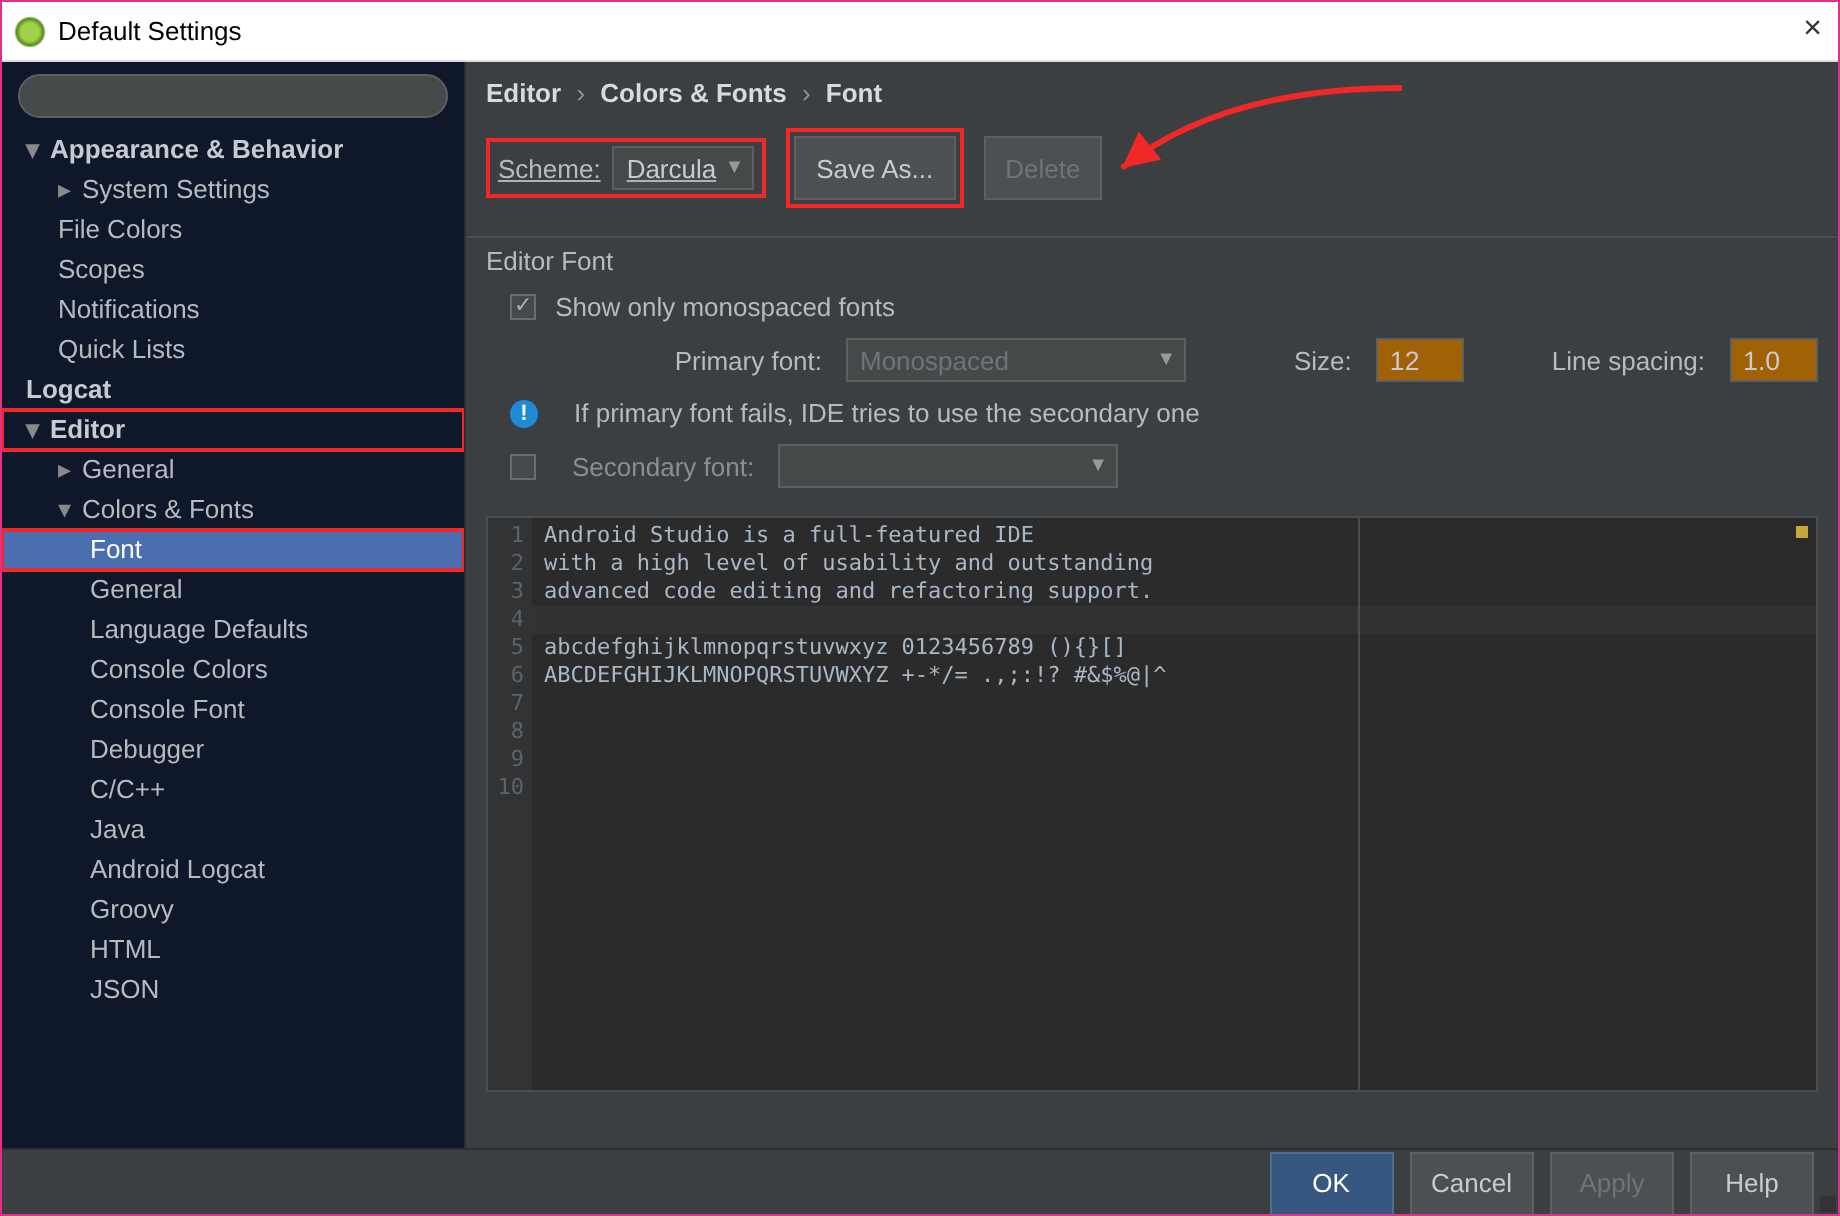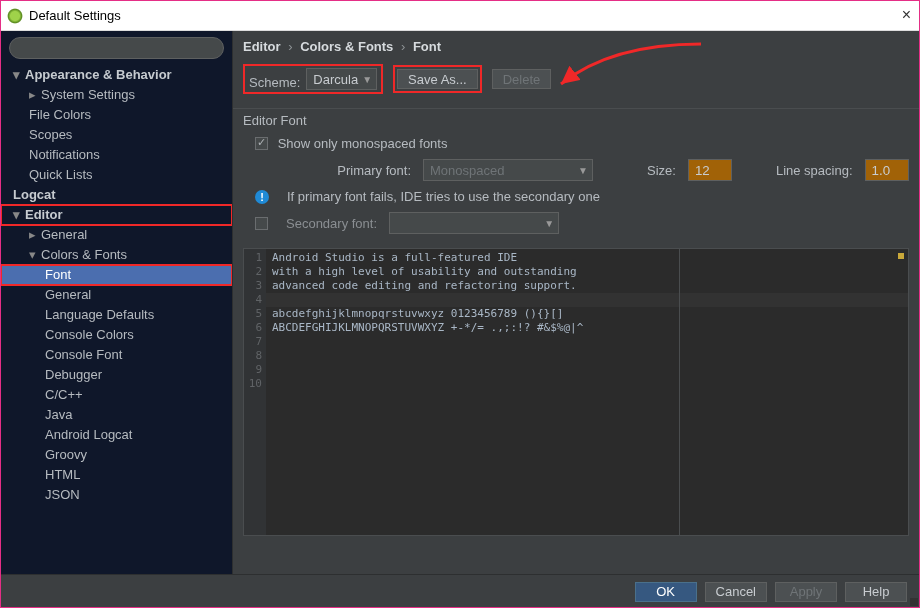--- a/index.html
+++ b/index.html
@@ -130,31 +130,31 @@
     position: relative;
     min-width: 60px;
   }
   .combo .caret {
     position: absolute; right: 4px; top: 50%;
     transform: translateY(-50%);
     color: #999;
     font-size: 10px;
   }
   .btn {
-    height: 20px;
+    height: 32px;
     padding: 0 10px;
     background: #4c5052;
     border: 1px solid #5e6060;
     color: #c8ccd0;
     cursor: pointer;
     display: inline-flex;
     align-items: center;
   }
   .btn.disabled { color: #6f7477; }
-  .scheme-box { border: 2px solid #f02828; padding: 2px 4px; display: inline-flex; align-items: flex-end; gap:6px;}
+  .scheme-box { border: 2px solid #f02828; padding: 2px 4px; display: inline-flex; align-items: center; gap:6px;text-decoration:underline;}
   .saveas-box { border: 2px solid #f02828; padding: 2px; }
   .arrow-svg {
     position: absolute;
     pointer-events: none;
   }
   .section-title {
     color: #b6bbc0;
     padding: 4px 10px;
     border-top: 1px solid #4a4d4f;
     margin-top: 4px;

